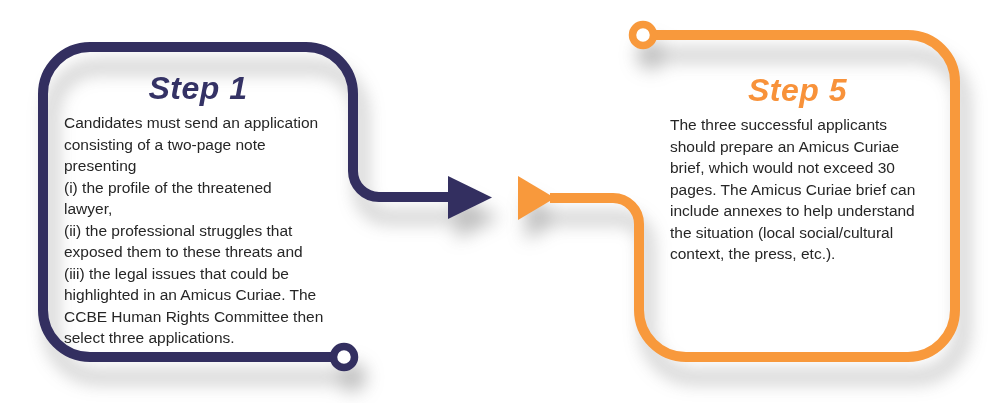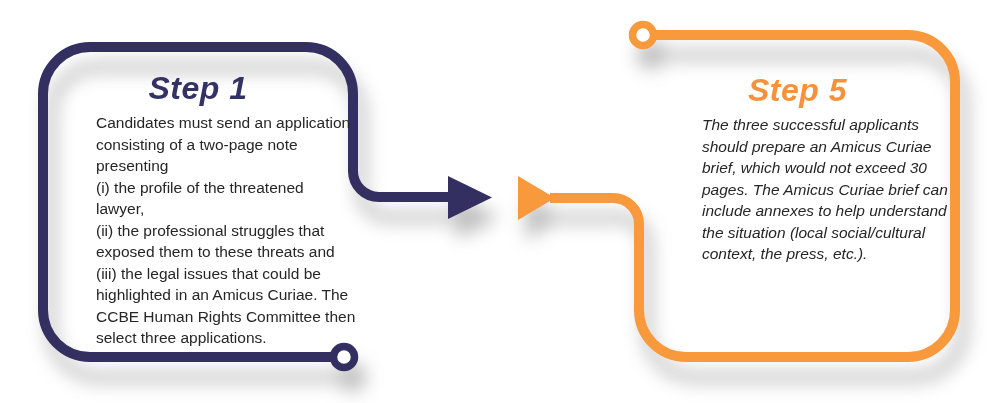--- a/index.html
+++ b/index.html
@@ -45,32 +45,30 @@
     top: 72px;
     width: 315px;
     color: #F8923A;
   }
   .step-body {
     position: absolute;
     white-space: pre-line;
     font-size: 15.5px;
     line-height: 21.5px;
     color: #262626;
-    margin-left: 32px;
   }
   .step1-body {
     left: 64px;
     top: 112px;
     width: 300px;
   }
   .step2-body {
     left: 670px;
     top: 114px;
     width: 295px;
-    font-style: italic;
   }
 </style>
 </head>
 <body>
 
 <div class="canvas">
 
   <svg class="wires" viewBox="0 0 1000 403">
 
     <g class="wire-group">

